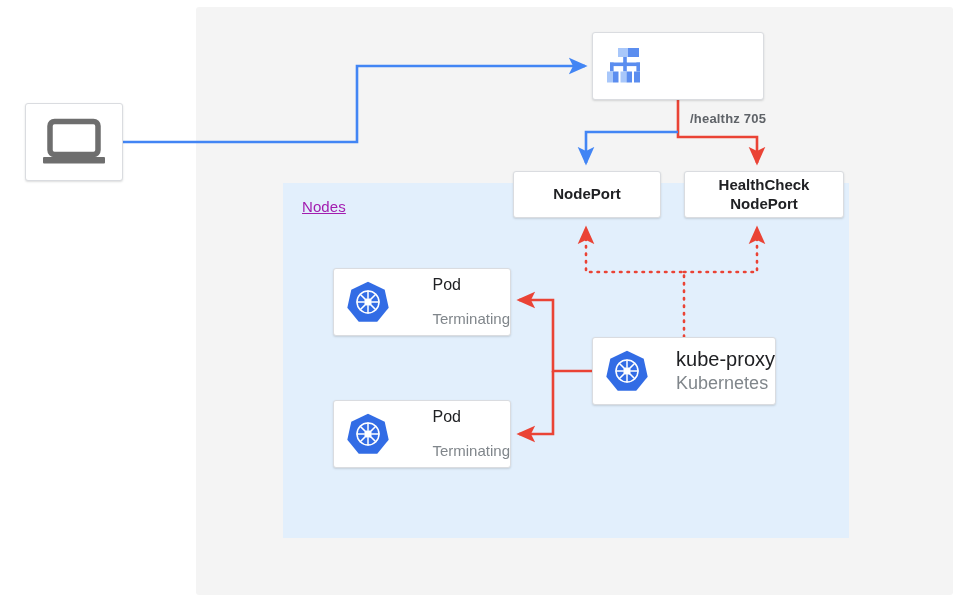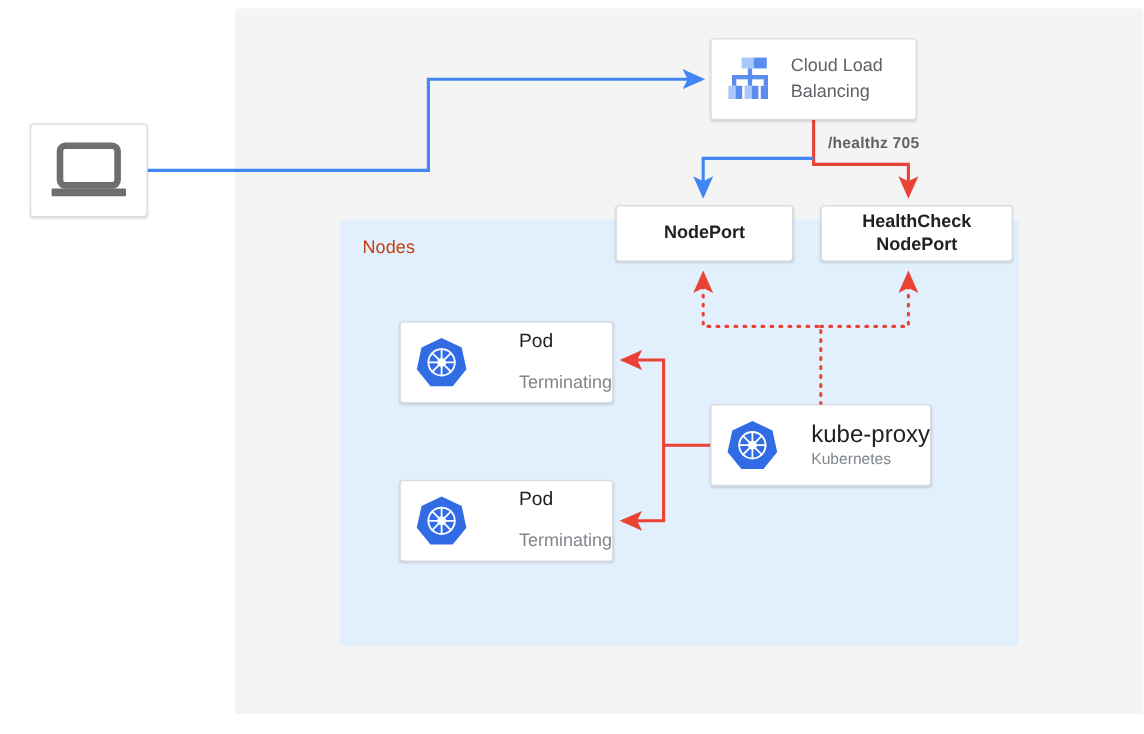--- a/index.html
+++ b/index.html
@@ -32,22 +32,23 @@
     top: 183px;
     width: 566px;
     height: 355px;
     background: #e2effc;
   }
   .nodes-label {
     position: absolute;
     left: 302px;
     top: 198px;
     font-size: 15px;
-    color: #c2410c;
+    color: #a21caf;
     letter-spacing: .1px;
+    text-decoration: underline;
   }
   
   .card {
     position: absolute;
     background: #ffffff;
     border: 1px solid #dadce0;
     border-radius: 3px;
     box-sizing: border-box;
     box-shadow: 0 1px 2px rgba(60,64,67,.18);
   }
@@ -118,21 +119,21 @@
   .pod-title { font-size: 16px; color: #202124; line-height: 1.2; }
   .pod-sub { font-size: 15px; color: #80868b; line-height: 1.3; margin-top: 15px; }
   
   .kp-box {
     left: 592px;
     top: 337px;
     width: 184px;
     height: 68px;
   }
   .kp-title { font-size: 20px; color: #202124; line-height: 1.2; }
-  .kp-sub { font-size: 13px; color: #80868b; line-height: 1.3; margin-top: 1px; }
+  .kp-sub { font-size: 18px; color: #80868b; line-height: 1.3; margin-top: 1px; }
   
   .connectors {
     position: absolute;
     left: 0; top: 0;
     width: 953px;
     height: 612px;
     pointer-events: none;
   }
   
   .healthz-label {
@@ -196,24 +197,20 @@
       <rect x="7" y="16.5" width="30" height="3.6" fill="#5b8def"></rect>
       <rect x="7" y="16.5" width="3.6" height="9" fill="#5b8def"></rect>
       <rect x="20.2" y="16.5" width="3.6" height="9" fill="#5b8def"></rect>
       <rect x="33.4" y="16.5" width="3.6" height="9" fill="#5b8def"></rect>
       <rect x="4" y="25.5" width="6" height="11" fill="#a8c7fa"></rect>
       <rect x="10" y="25.5" width="5.5" height="11" fill="#5b8def"></rect>
       <rect x="17.5" y="25.5" width="6" height="11" fill="#a8c7fa"></rect>
       <rect x="23.5" y="25.5" width="5.5" height="11" fill="#5b8def"></rect>
       <rect x="31" y="25.5" width="6" height="11" fill="#5b8def"></rect>
     </svg>
-    <div class="clb-text">
-      <div>Cloud Load</div>
-      <div>Balancing</div>
-    </div>
   </div>
 
   <div class="card np-box">
     <div class="np-label">NodePort</div>
   </div>
 
   <div class="card hc-box">
     <div class="np-label">
       <div>HealthCheck</div>
       <div>NodePort</div>

